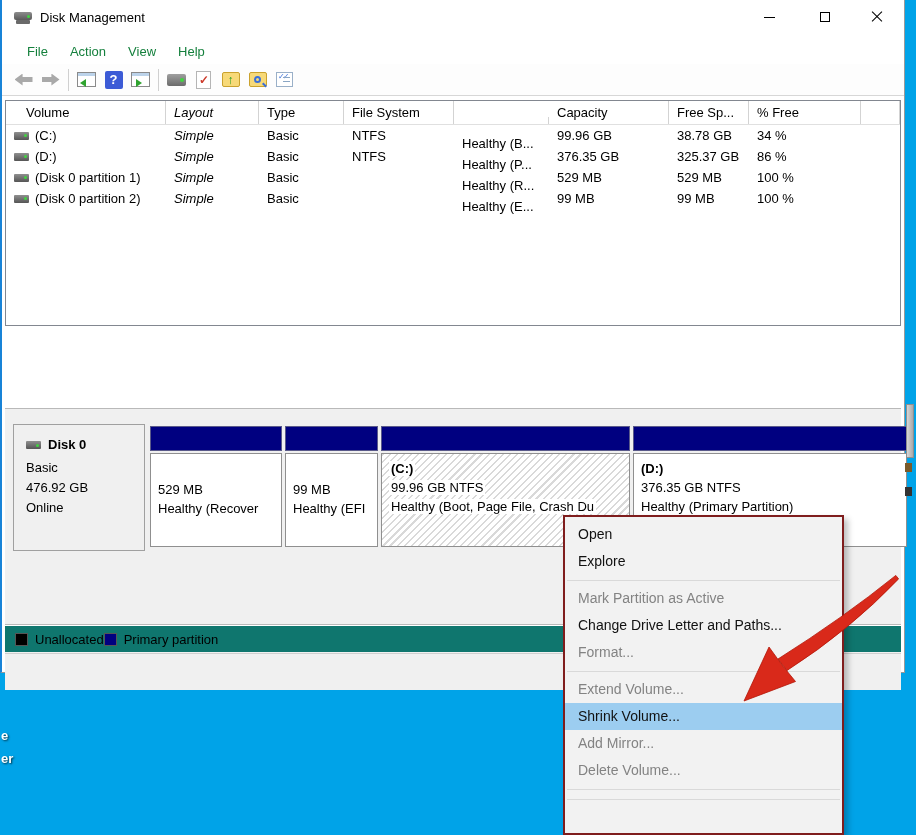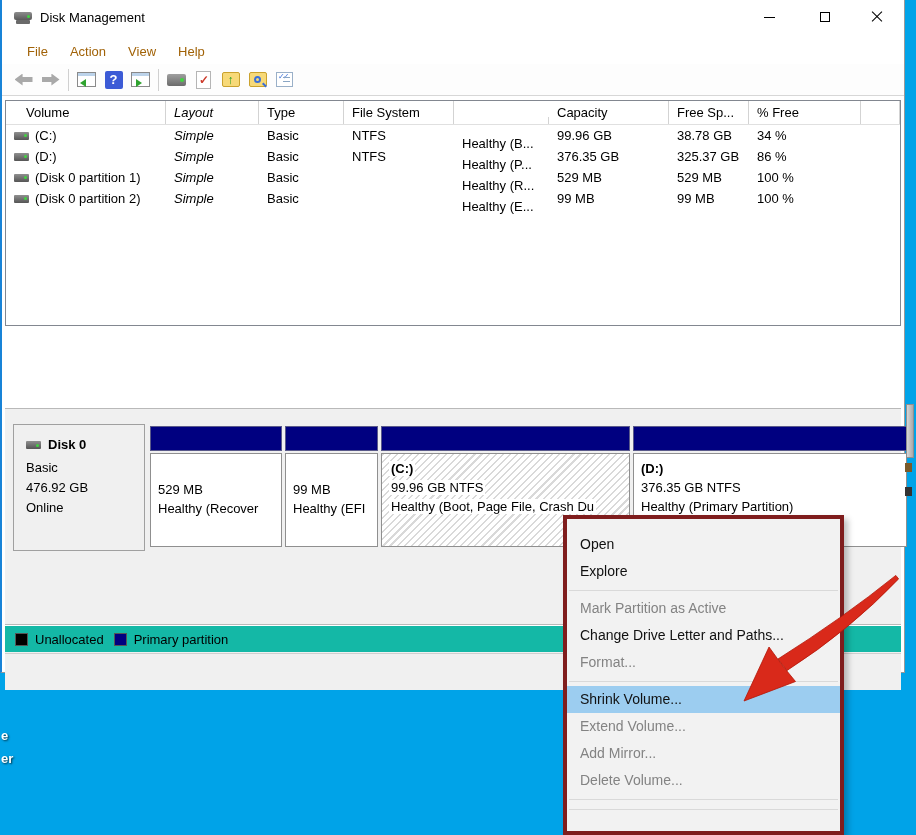--- a/index.html
+++ b/index.html
@@ -20,21 +20,21 @@
   .winbtn { position:absolute; top:0; width:46px; height:34px; display:flex; align-items:center; justify-content:center; }
   .btn-min { right:112px; } .btn-max { right:56px; } .btn-close { right:4px; }
   .glyph-min { width:11px; height:0; border-top:1px solid #000; }
   .glyph-max { width:10px; height:10px; border:1px solid #000; }
   .glyph-close { position:relative; width:12px; height:12px; }
   .glyph-close::before,.glyph-close::after { content:""; position:absolute; left:-1px; top:5px; width:14px; height:1px; background:#000; }
   .glyph-close::before { transform:rotate(45deg); } .glyph-close::after { transform:rotate(-45deg); }
 
   
   .menubar { height:26px; display:flex; align-items:center; padding-left:14px; background:#fff; font-size:13px; }
-  .menubar .mitem { padding:4px 11px; color:#a16207; }
+  .menubar .mitem { padding:4px 11px; color:#15803d; }
 
   
   .toolbar { height:32px; display:flex; align-items:center; background:#fdfdfd; border-bottom:1px solid #d7d7d7; padding-left:8px; }
   .tbtn { width:27px; height:26px; display:flex; align-items:center; justify-content:center; }
   .tsep { width:1px; height:22px; background:#d0d0d0; margin:0 4px; }
   .nav-arrow { width:18px; height:12px; background:#a9a9a9; }
   .nav-back  { clip-path:polygon(0 50%, 45% 0, 45% 30%, 100% 30%, 100% 70%, 45% 70%, 45% 100%); }
   .nav-fwd   { clip-path:polygon(100% 50%, 55% 0, 55% 30%, 0 30%, 0 70%, 55% 70%, 55% 100%); }
   .ic-frame { width:19px; height:15px; background:#fff; border:1px solid #8a8a8a; position:relative; }
   .ic-frame::before { content:""; position:absolute; left:0; top:0; right:0; height:3px; background:#bcd3ea; }
@@ -73,27 +73,27 @@
   .part .bar { height:25px; background:#000080; border:1px solid #5a5a8a; }
   .part .body { margin-top:2px; height:94px; background:#fff; border:1px solid #8f8f8f; padding:5px 0 0 7px; font-size:13px; line-height:19px; white-space:nowrap; overflow:hidden; }
   .part .body.hatched { background:repeating-linear-gradient(135deg, #d9d9d9 0px, #d9d9d9 1.5px, #ffffff 1.5px, #ffffff 5px); }
   .part .body.pad-mid { padding-top:26px; }
   .pname { font-weight:bold; }
   .hatched span { background:#fff; padding:0 2px; }
   .p1 { left:145px; width:132px; } .p2 { left:280px; width:93px; }
   .p3 { left:376px; width:249px; } .p4 { left:628px; width:274px; }
 
   
-  .legend { position:absolute; left:3px; right:3px; top:625px; height:27px; background:#14b8a6; border-top:1px solid #ffffff; box-shadow:0 -1px 0 #b9b9b9; display:flex; align-items:center; gap:10px; padding-left:10px; font-size:13px; }
+  .legend { position:absolute; left:3px; right:3px; top:625px; height:27px; background:#0f766e; border-top:1px solid #ffffff; box-shadow:0 -1px 0 #b9b9b9; display:flex; align-items:center; padding-left:10px; font-size:13px; }
   .lg-item { display:flex; align-items:center; gap:7px; }
   .swatch { width:13px; height:13px; border:1px solid #555; }
   .statusbar { position:absolute; left:3px; right:3px; top:653px; height:18px; background:#f0f0f0; border-top:1px solid #cfcfcf; }
 
   
-  .ctxmenu { position:absolute; left:563px; top:515px; width:281px; height:320px; background:#f2f2f2; border:4px solid #7f1d1d; box-shadow:4px 4px 6px rgba(0,0,0,0.25); padding-top:12px; overflow:hidden; z-index:20; }
+  .ctxmenu { position:absolute; left:563px; top:515px; width:281px; height:320px; background:#f2f2f2; border:2px solid #7f1d1d; box-shadow:4px 4px 6px rgba(0,0,0,0.25); padding-top:4px; overflow:hidden; z-index:20; }
   .mi { height:27px; line-height:27px; padding-left:13px; font-size:14px; color:#111; }
   .mi.disabled { color:#838383; }
   .mi.hl { background:#9ccdf0; }
   .msep { height:10px; position:relative; }
   .msep::after { content:""; position:absolute; left:2px; right:2px; top:5px; border-top:1px solid #d9d9d9; }
 
   
   .arrow-svg { position:absolute; left:0; top:0; width:916px; height:835px; pointer-events:none; z-index:40; }
 
   
@@ -311,22 +311,22 @@
 </div>
 
 <div class="ctxmenu">
   <div class="mi">Open</div>
   <div class="mi">Explore</div>
   <div class="msep"></div>
   <div class="mi disabled">Mark Partition as Active</div>
   <div class="mi">Change Drive Letter and Paths...</div>
   <div class="mi disabled">Format...</div>
   <div class="msep"></div>
+  <div class="mi disabled">Extend Volume...</div>
   <div class="mi hl">Shrink Volume...</div>
-  <div class="mi disabled">Extend Volume...</div>
   <div class="mi disabled">Add Mirror...</div>
   <div class="mi disabled">Delete Volume...</div>
   <div class="msep"></div>
   <div class="msep"></div>
 </div>
 
 <svg class="arrow-svg" viewBox="0 0 916 835" xmlns="http://www.w3.org/2000/svg">
   <path d="M 895.8 575.4 L 898.6 578.9 Q 850 630 787 670.5 L 778 659 Q 843 618 895.8 575.4 Z" fill="#d9291a" stroke="#b31608" stroke-width="0.8"></path>
   <path d="M 744 701 L 769 647 L 782 665 L 795.5 681.5 Z" fill="#d9291a" stroke="#b31608" stroke-width="0.8"></path>
 </svg>

